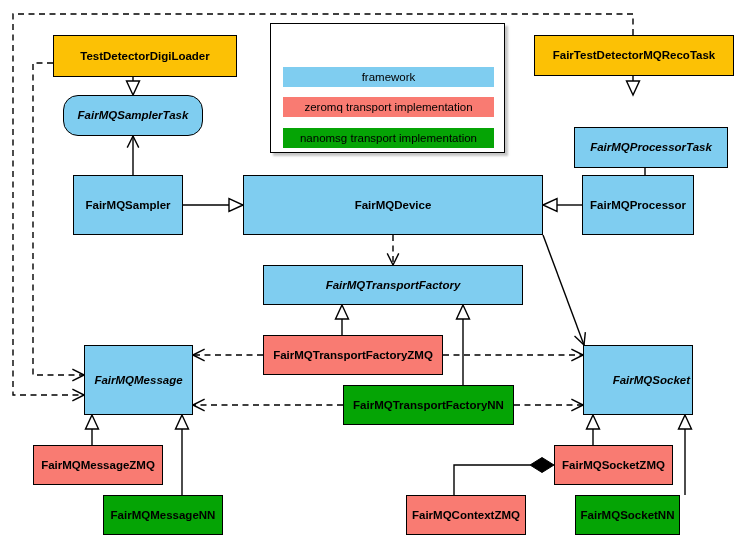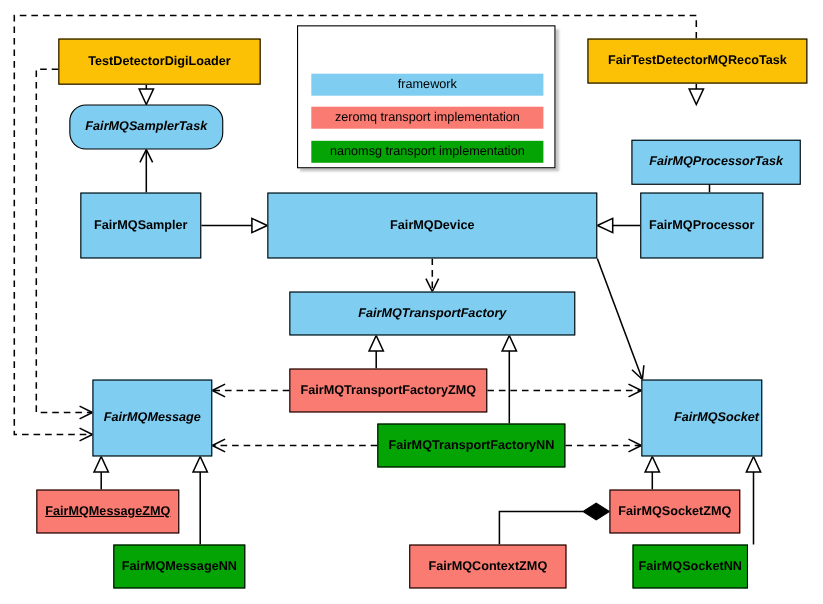--- a/index.html
+++ b/index.html
@@ -199,27 +199,27 @@
       </div>
       <div class="node type-nanomsg" style="left: 343px; top: 385px; width: 171px; height: 40px;">
         <span>FairMQTransportFactoryNN</span>
       </div>
       <div class="node type-framework abstract" style="left: 84px; top: 345px; width: 109px; height: 70px;">
         <span>FairMQMessage</span>
       </div>
       <div class="node type-framework abstract" style="left: 583px; top: 345px; width: 110px; height: 70px; justify-content: flex-end;">
         <span>FairMQSocket</span>
       </div>
-      <div class="node type-zeromq" style="left: 33px; top: 445px; width: 130px; height: 40px; text-decoration: underline;">
+      <div class="node type-zeromq" style="left: 33px; top: 445px; width: 130px; height: 40px;">
         <span>FairMQMessageZMQ</span>
       </div>
       <div class="node type-nanomsg" style="left: 103px; top: 495px; width: 120px; height: 40px;">
         <span>FairMQMessageNN</span>
       </div>
-      <div class="node type-zeromq" style="left: 372px; top: 495px; width: 143px; height: 40px;">
+      <div class="node type-zeromq" style="left: 406px; top: 495px; width: 120px; height: 40px;">
         <span>FairMQContextZMQ</span>
       </div>
       <div class="node type-zeromq" style="left: 554px; top: 445px; width: 119px; height: 40px;">
         <span>FairMQSocketZMQ</span>
       </div>
       <div class="node type-nanomsg" style="left: 575px; top: 495px; width: 105px; height: 40px;">
         <span>FairMQSocketNN</span>
       </div>
     </div>
 </div>

